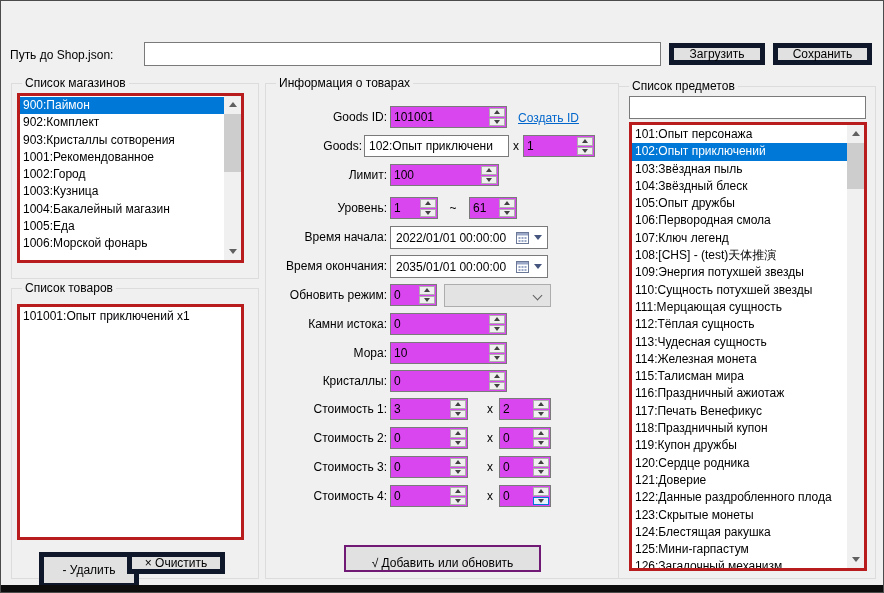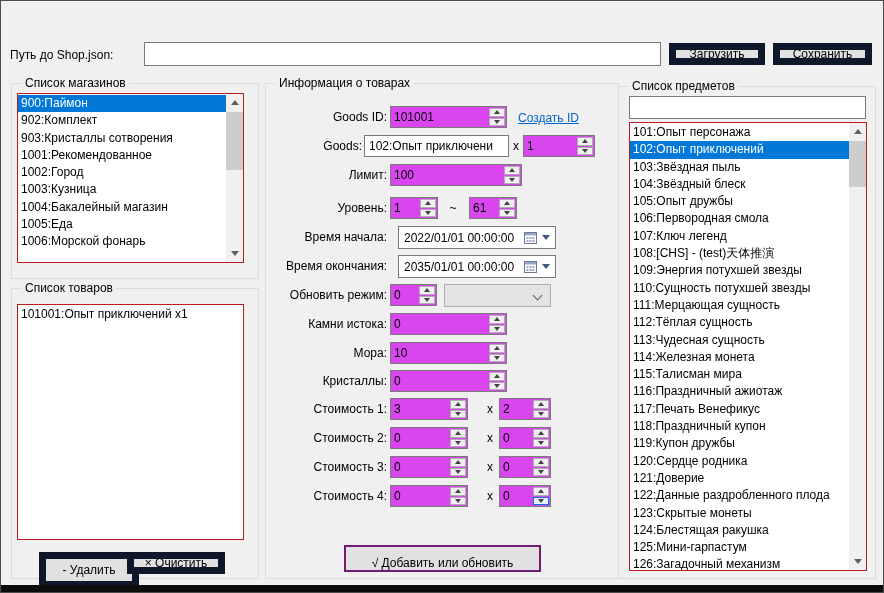--- a/index.html
+++ b/index.html
@@ -15,42 +15,42 @@
   .title-icon{position:absolute;left:10px;top:7px;width:17px;height:16px;}
   .title-text{position:absolute;left:33px;top:8px;font-size:12px;color:#000;}
   .wbtn{position:absolute;top:0;width:46px;height:30px;display:flex;align-items:center;justify-content:center;}
   .wbtn-min{right:92px;} .wbtn-max{right:46px;} .wbtn-close{right:0;}
   .glyph-min{width:11px;height:1px;background:#000;display:block;}
   .glyph-max{width:10px;height:10px;border:1px solid #000;display:block;}
   .glyph-close{font-size:15px;line-height:15px;color:#000;}
   
   .tbox{position:absolute;background:#fff;border:1px solid #7a7a7a;box-sizing:border-box;
         font-family:inherit;font-size:12px;padding:0 4px;outline:none;}
-  .btn{position:absolute;background:#e1e1e1;border:7px solid #0f172a;box-sizing:border-box;
+  .btn{position:absolute;background:#e1e1e1;border:5px solid #0f172a;box-sizing:border-box;
        display:flex;align-items:center;justify-content:center;font-size:12px;cursor:default;}
   .btn-default{border:2px solid #701a75;align-items:flex-end;}
   .group{position:absolute;border:1px solid #dcdcdc;box-sizing:border-box;}
   .group-label{position:absolute;top:-8px;left:10px;background:#f0f0f0;padding:0 3px;font-size:12px;}
-  .listbox{position:absolute;background:#fff;border:1px solid #b91c1c;box-sizing:border-box;overflow:hidden;}
+  .listbox{position:absolute;background:#fff;border:3px solid #b91c1c;box-sizing:border-box;overflow:hidden;}
   .list-items{position:absolute;left:0;top:1px;right:0;bottom:0;}
   .list-item{height:17.3px;line-height:17.3px;padding-left:3px;white-space:nowrap;overflow:hidden;}
   .list-item.selected{background:#0078d7;color:#fff;}
   .flabel{position:absolute;text-align:right;font-size:12px;white-space:nowrap;}
   .link{position:absolute;color:#0066cc;text-decoration:underline;font-size:12px;cursor:pointer;}
   
   .spin{position:absolute;background:#d946ef;border:1px solid #7a7a7a;box-sizing:border-box;height:22px;display:flex;}
   .spin-val{flex:1;padding:3px 0 0 3px;overflow:hidden;white-space:nowrap;}
   .spin-btns{width:16px;display:flex;flex-direction:column;gap:1px;padding:1px;box-sizing:content-box;}
   .spin-btn{flex:1;background:#f0f0f0;border:1px solid #adadad;display:flex;align-items:center;justify-content:center;}
   .spin-btn.focus-blue{border:1px solid #0078d7;background:#e5f1fb;}
   .tri-up{width:0;height:0;border-left:3px solid transparent;border-right:3px solid transparent;border-bottom:4px solid #404040;}
   .tri-down{width:0;height:0;border-left:3px solid transparent;border-right:3px solid transparent;border-top:4px solid #404040;}
   
   .dtp{position:absolute;background:#fff;border:1px solid #7a7a7a;box-sizing:border-box;height:23px;
-       display:flex;align-items:center;padding:0 5px;margin-left:8px;}
+       display:flex;align-items:center;padding:0 5px;}
   .dtp-text{flex:1;white-space:nowrap;overflow:hidden;}
   .dtp-arrow{width:0;height:0;border-left:4px solid transparent;border-right:4px solid transparent;
              border-top:5px solid #46557e;margin-left:5px;}
   
   .combo{position:absolute;background:#e3e3e3;border:1px solid #adadad;box-sizing:border-box;height:23px;
          display:flex;align-items:center;}
   .combo-chevron{position:absolute;right:9px;top:7px;width:6px;height:6px;
                  border-right:1.4px solid #606060;border-bottom:1.4px solid #606060;transform:rotate(45deg);}
   
   .sbar{position:absolute;top:0;right:0;width:17px;bottom:0;background:#f0f0f0;}
@@ -144,21 +144,21 @@
       <span class="spin-btn">
           <i class="tri-up"></i>
         </span>
       <span class="spin-btn">
           <i class="tri-down"></i>
         </span>
     </span>
   </div>
 
   <div class="flabel" style="left:268px;top:167px;width:118px;">Лимит:</div>
-  <div class="spin" style="left:389px;top:163px;width:132px;">
+  <div class="spin" style="left:389px;top:163px;width:109px;">
     <span class="spin-val">100</span>
     <span class="spin-btns">
       <span class="spin-btn">
           <i class="tri-up"></i>
         </span>
       <span class="spin-btn">
           <i class="tri-down"></i>
         </span>
     </span>
   </div>

